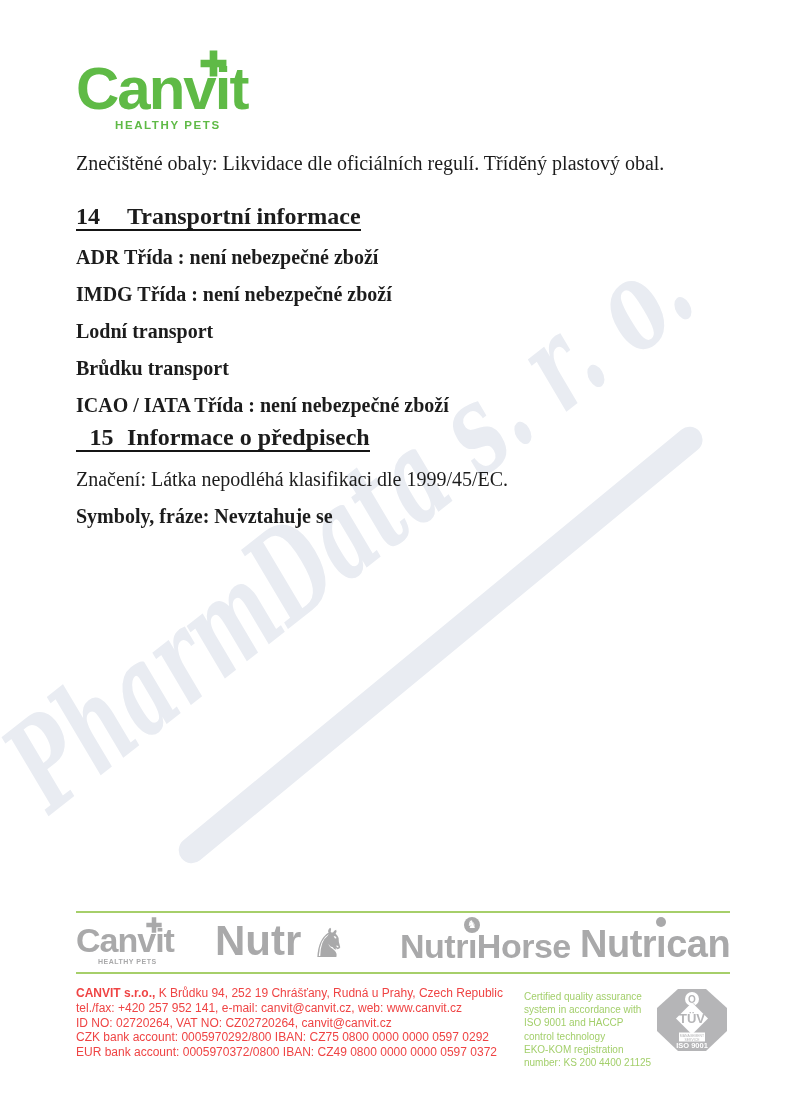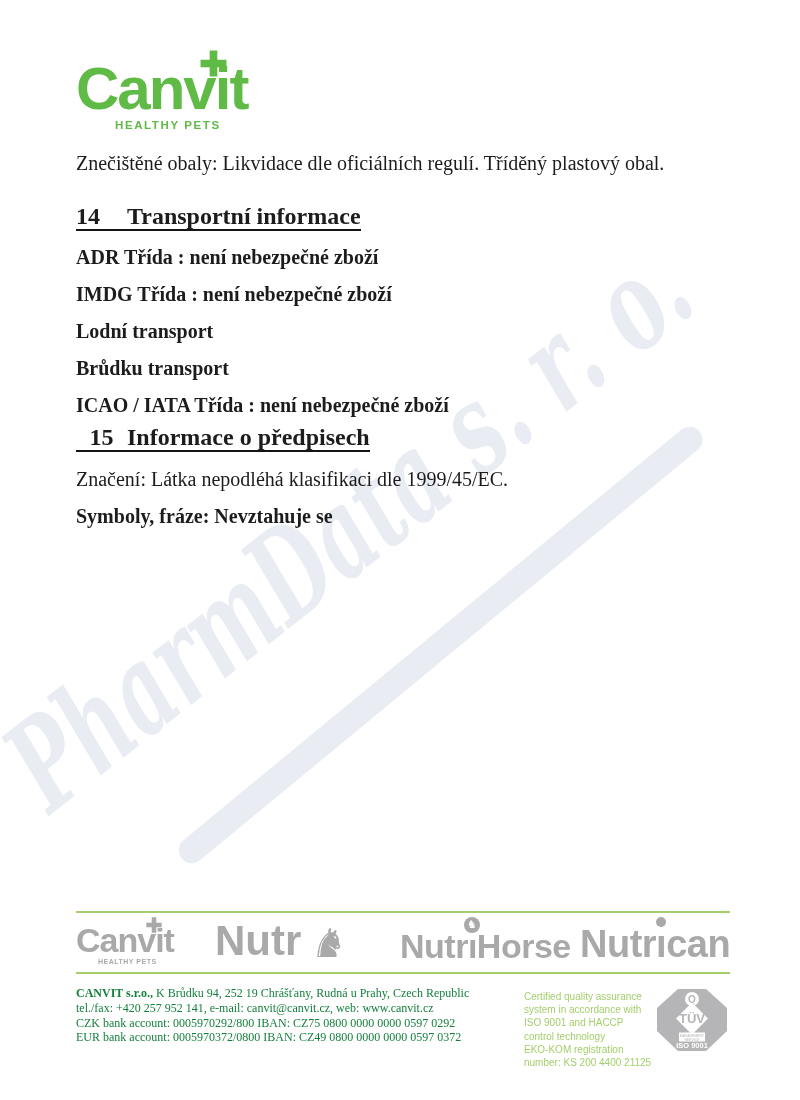--- a/index.html
+++ b/index.html
@@ -70,22 +70,22 @@
     border-radius: 50%; background: #a9a9aa; color: #ffffff;
     font-family: "DejaVu Sans", sans-serif; font-size: 11px; line-height: 16px;
     text-align: center; letter-spacing: 0;
   }
   .round-dot {
     position: absolute; left: 0px; top: -9px; width: 10px; height: 10px;
     border-radius: 50%; background: #a9a9aa;
   }
   .contact {
     position: absolute; left: 76px; top: 986px; z-index: 1;
-    font-family: Liberation Serif, serif;
-    font-size: 12px; line-height: 14.8px; color: #15803d; white-space: nowrap;
+    font-family: Liberation Sans, sans-serif;
+    font-size: 12px; line-height: 14.8px; color: #ef4444; white-space: nowrap;
   }
   .contact .bold { font-weight: bold; }
   .cert {
     position: absolute; left: 524px; top: 990px; z-index: 1;
     font-family: "Liberation Sans", "DejaVu Sans", sans-serif;
     font-size: 10px; line-height: 13.2px; color: #a3cf6b; white-space: nowrap;
   }
   .tuv { position: absolute; left: 657px; top: 989px; z-index: 1; }
 </style>
 </head>
@@ -148,20 +148,21 @@
     <span>Nutr</span><span class="iwrap"><span>ı</span><span class="round-dot"></span></span><span>can</span>
   </div>
 
   <div class="brand b-nutrihorse">
     <span>Nutr</span><span class="iwrap"><span>ı</span><span class="head-dot">♞</span></span><span>Horse</span>
   </div>
 
   <div class="contact">
     <div><span class="bold">CANVIT s.r.o.,</span><span> K Brůdku 94, 252 19 Chrášťany, Rudná u Prahy, Czech Republic</span></div>
     <div>tel./fax: +420 257 952 141, e-mail: canvit@canvit.cz, web: www.canvit.cz</div>
+    <div>ID NO: 02720264, VAT NO: CZ02720264, canvit@canvit.cz</div>
     <div>CZK bank account: 0005970292/800 IBAN: CZ75 0800 0000 0000 0597 0292</div>
     <div>EUR bank account: 0005970372/0800 IBAN: CZ49 0800 0000 0000 0597 0372</div>
   </div>
 
   <div class="cert">
     <div>Certified quality assurance</div>
     <div>system in accordance with</div>
     <div>ISO 9001 and HACCP</div>
     <div>control technology</div>
     <div>EKO-KOM registration</div>

